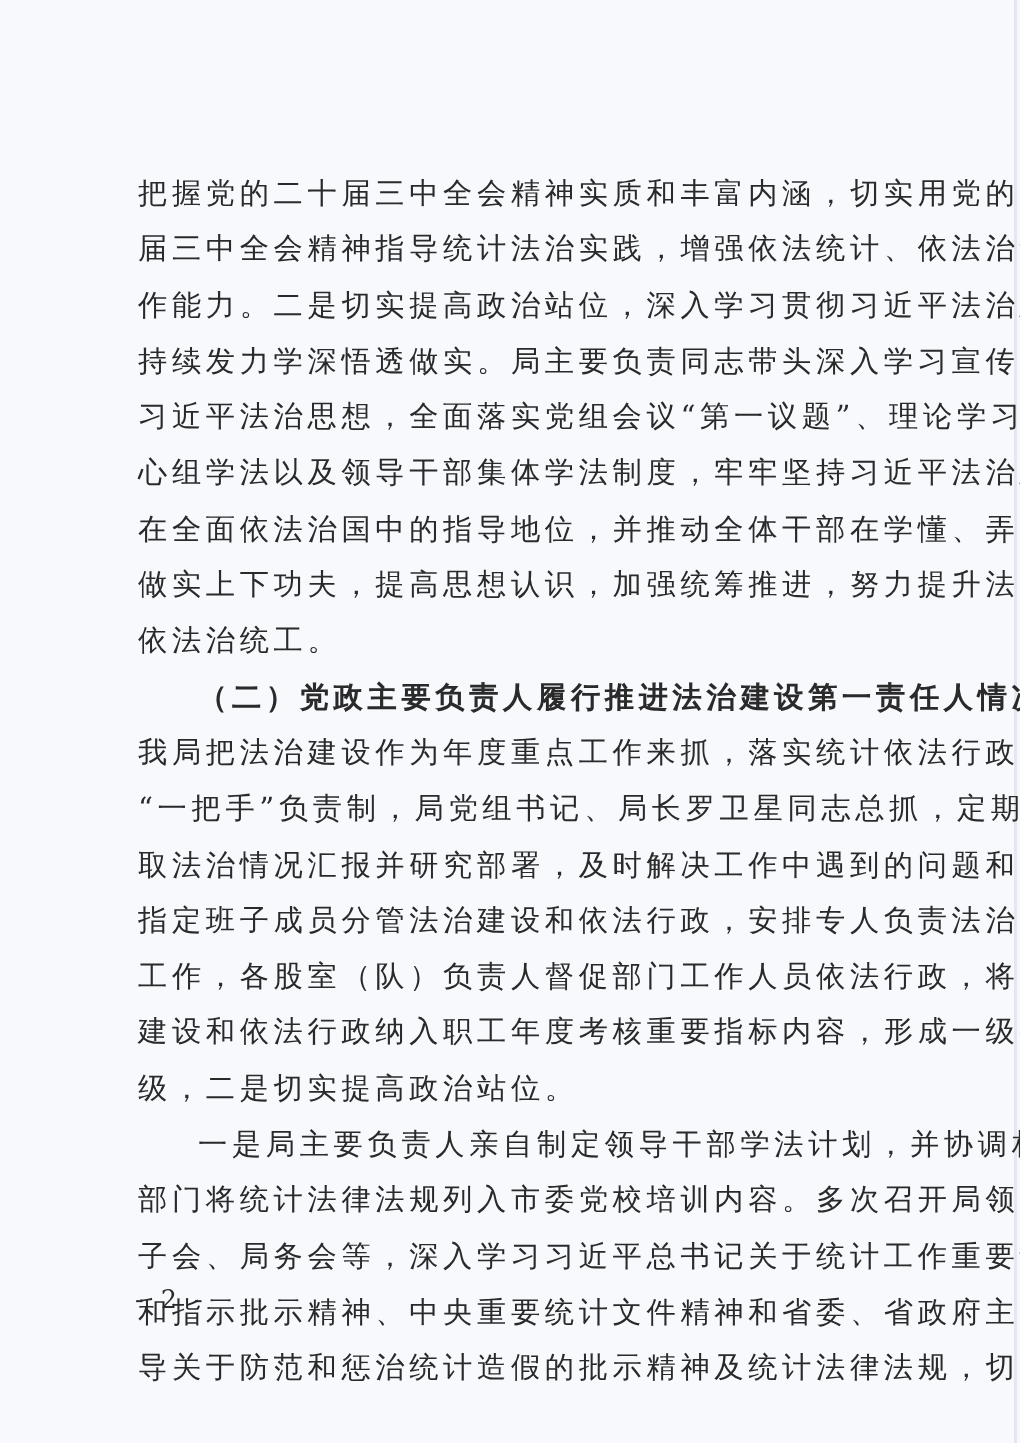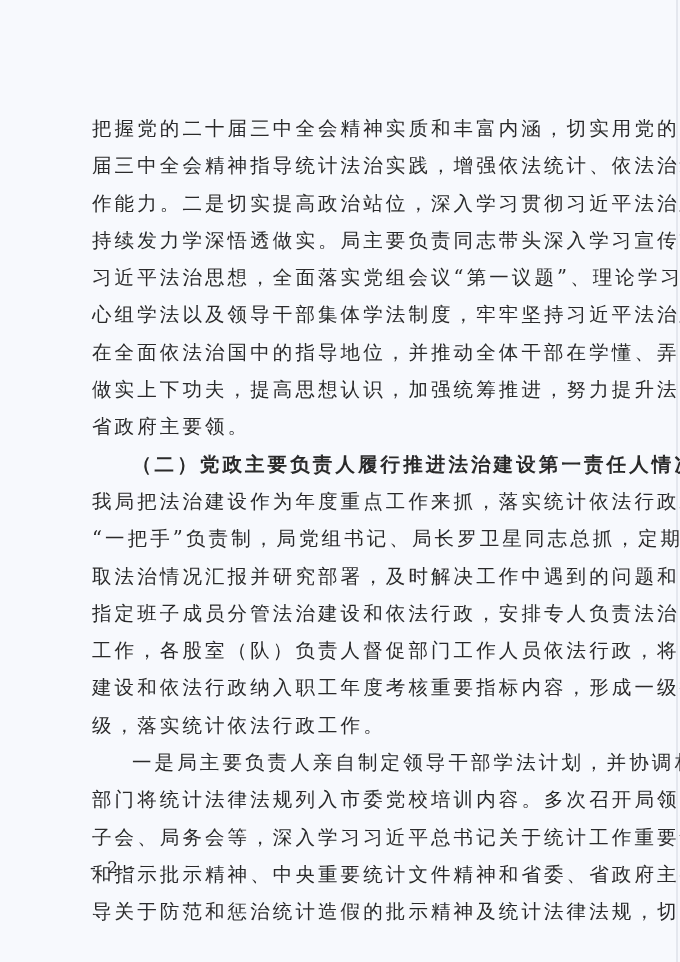--- a/index.html
+++ b/index.html
@@ -17,29 +17,29 @@
 <div class="page">
   <div class="body-text">
     <div class="line">把握党的二十届三中全会精神实质和丰富内涵，切实用党的二十</div>
     <div class="line">届三中全会精神指导统计法治实践，增强依法统计、依法治统工</div>
     <div class="line">作能力。二是切实提高政治站位，深入学习贯彻习近平法治思想，</div>
     <div class="line">持续发力学深悟透做实。局主要负责同志带头深入学习宣传贯彻</div>
     <div class="line">习近平法治思想，全面落实党组会议“第一议题”、理论学习中</div>
     <div class="line">心组学法以及领导干部集体学法制度，牢牢坚持习近平法治思想</div>
     <div class="line">在全面依法治国中的指导地位，并推动全体干部在学懂、弄通、</div>
     <div class="line">做实上下功夫，提高思想认识，加强统筹推进，努力提升法治政</div>
-    <div class="line">省政府主要领。</div>
+    <div class="line">依法治统工。</div>
     <div class="line indent heading">（二）党政主要负责人履行推进法治建设第一责任人情况。</div>
     <div class="line">我局把法治建设作为年度重点工作来抓，落实统计依法行政工作</div>
     <div class="line">“一把手”负责制，局党组书记、局长罗卫星同志总抓，定期听</div>
     <div class="line">取法治情况汇报并研究部署，及时解决工作中遇到的问题和困难。</div>
     <div class="line">指定班子成员分管法治建设和依法行政，安排专人负责法治日常</div>
     <div class="line">工作，各股室（队）负责人督促部门工作人员依法行政，将法治</div>
     <div class="line">建设和依法行政纳入职工年度考核重要指标内容，形成一级抓一</div>
-    <div class="line">级，落实统计依法行政工作。</div>
+    <div class="line">级，二是切实提高政治站位。</div>
     <div class="line indent">一是局主要负责人亲自制定领导干部学法计划，并协调相关</div>
     <div class="line">部门将统计法律法规列入市委党校培训内容。多次召开局领导班</div>
     <div class="line">子会、局务会等，深入学习习近平总书记关于统计工作重要讲话</div>
     <div class="line">和指示批示精神、中央重要统计文件精神和省委、省政府主要领</div>
     <div class="line">导关于防范和惩治统计造假的批示精神及统计法律法规，切实增</div>
   </div>
   <div class="page-number">- 2 -</div>
 </div>
 
 </body></html>

